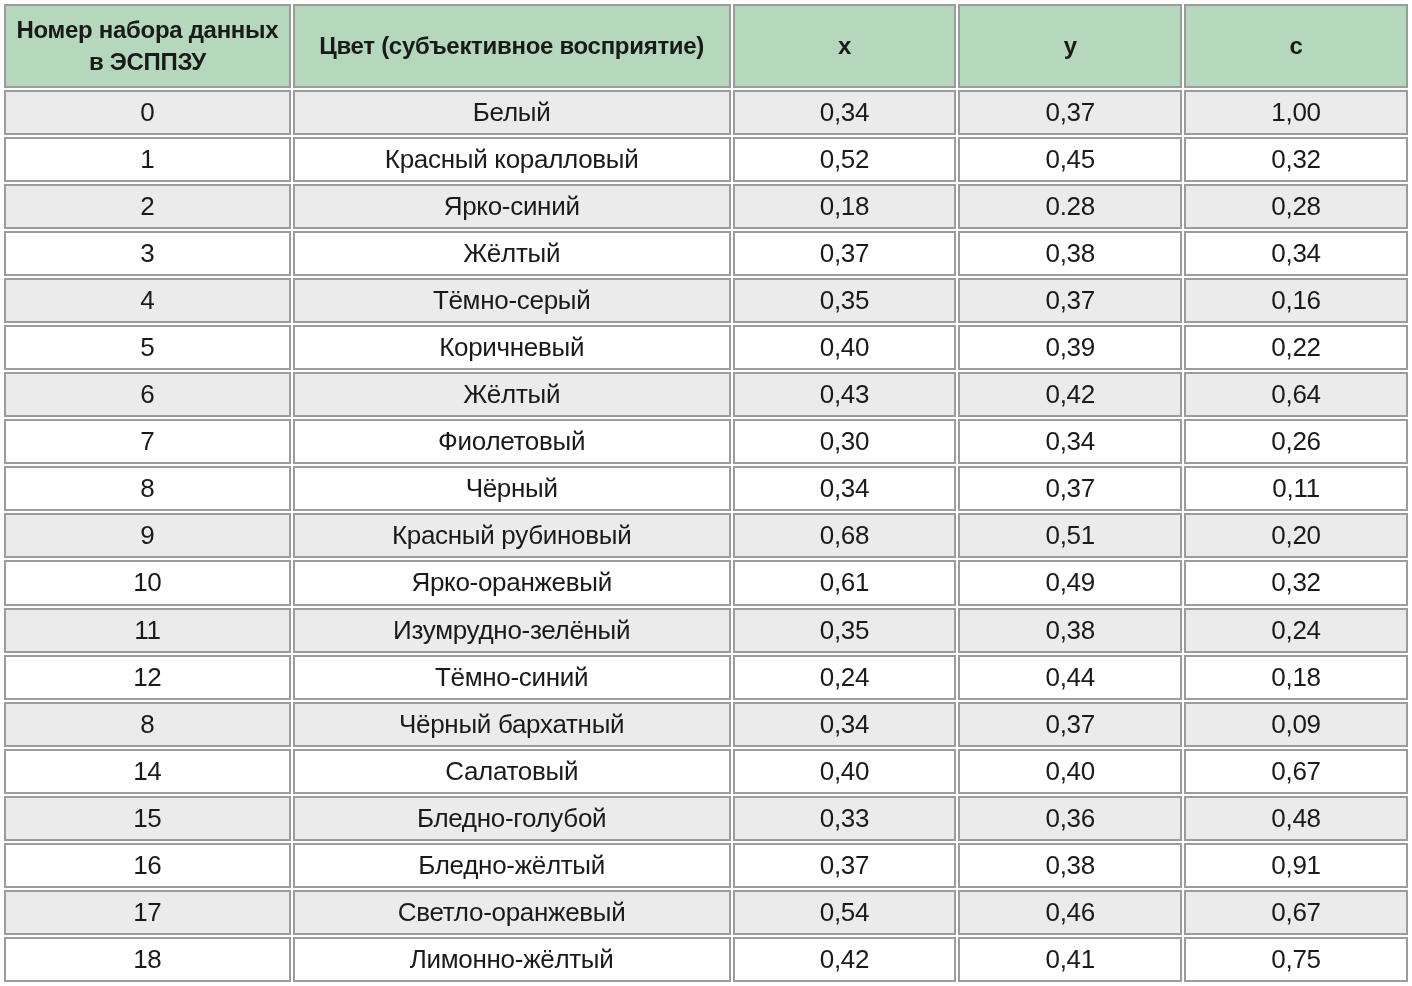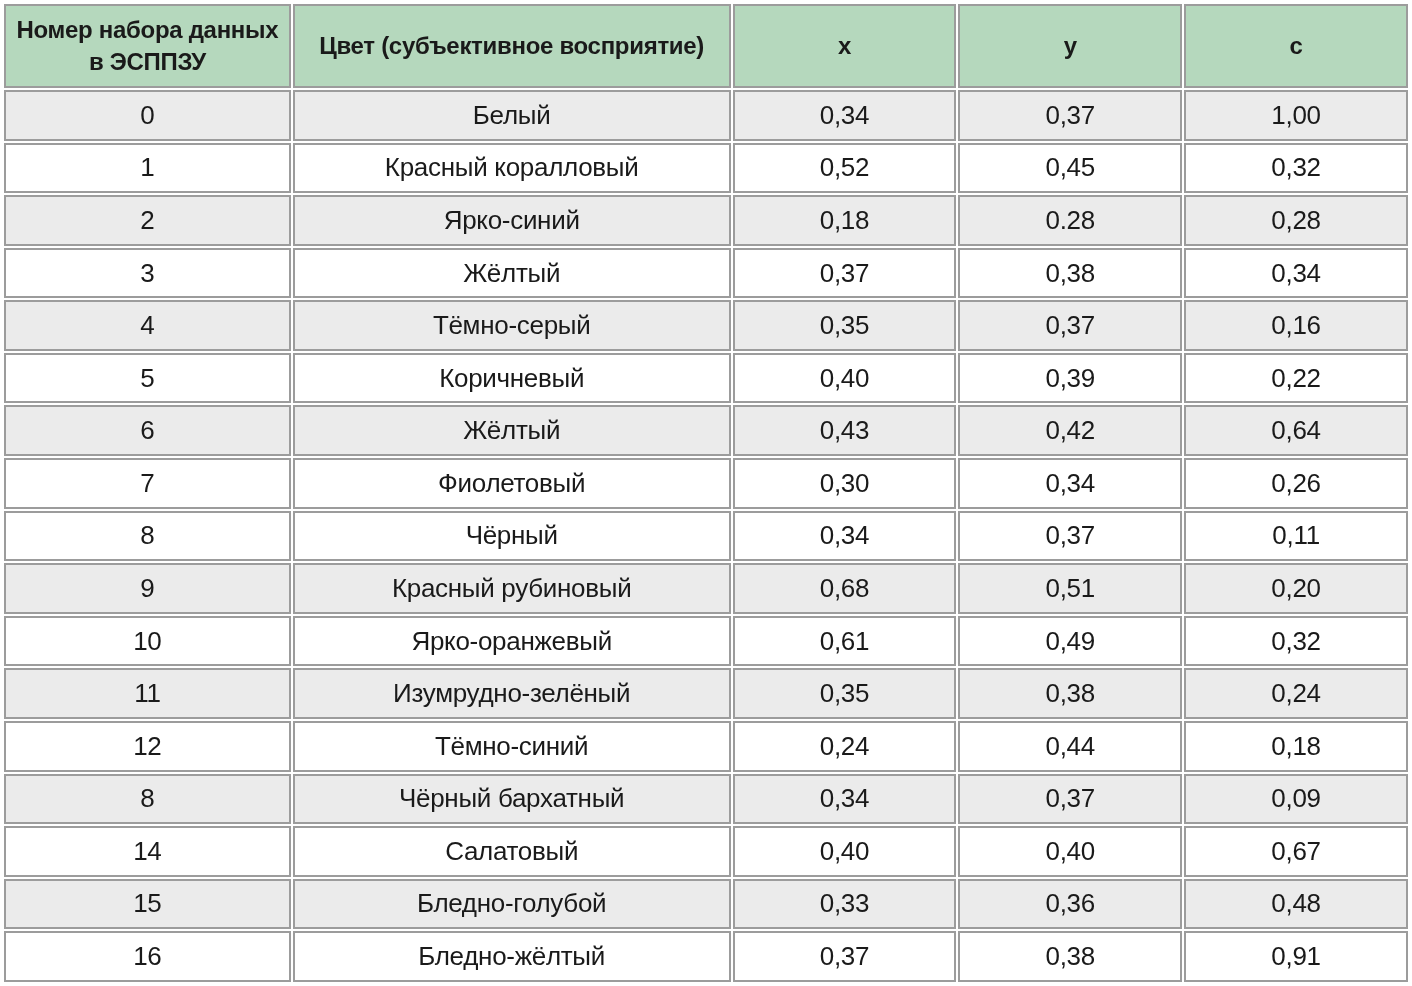--- a/index.html
+++ b/index.html
@@ -196,14 +196,28 @@
     <td>0,36</td>
     <td>0,48</td>
   </tr>
       <tr>
     <td>16</td>
     <td>Бледно-жёлтый</td>
     <td>0,37</td>
     <td>0,38</td>
     <td>0,91</td>
   </tr>
+      <tr class="shaded">
+    <td>17</td>
+    <td>Светло-оранжевый</td>
+    <td>0,54</td>
+    <td>0,46</td>
+    <td>0,67</td>
+  </tr>
+      <tr>
+    <td>18</td>
+    <td>Лимонно-жёлтый</td>
+    <td>0,42</td>
+    <td>0,41</td>
+    <td>0,75</td>
+  </tr>
     </tbody>
 </table>
 
 </body></html>

